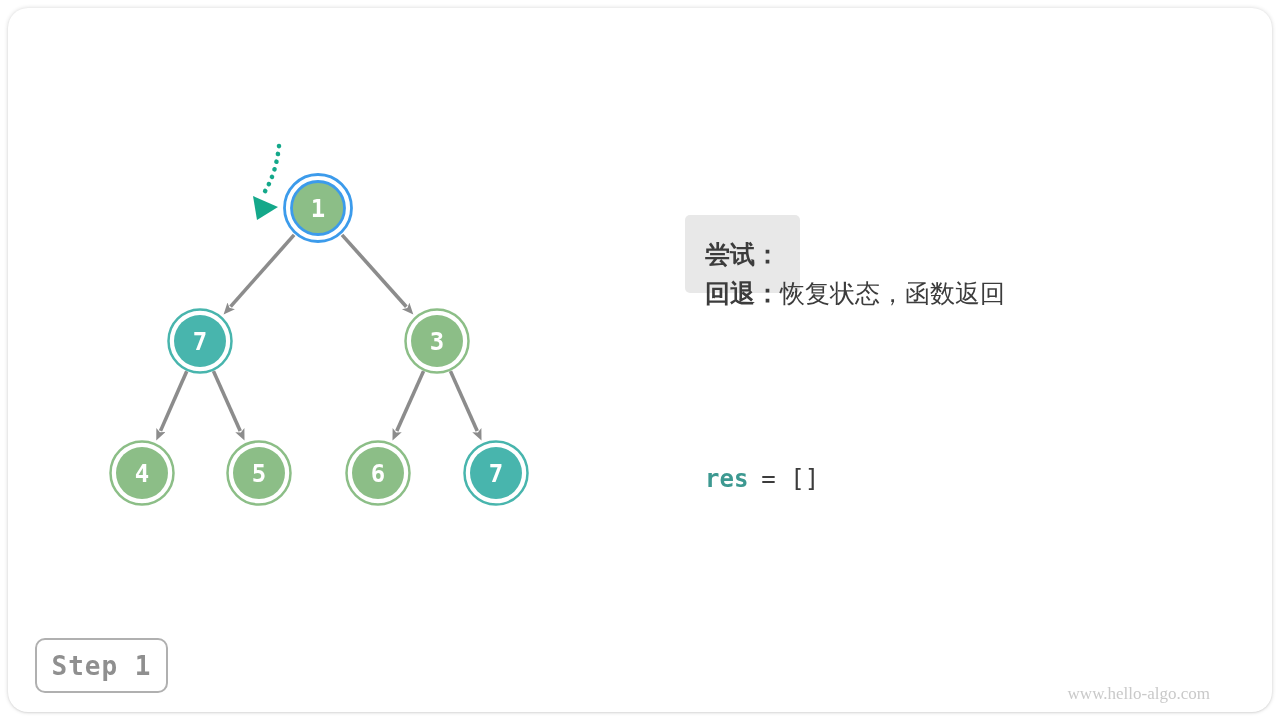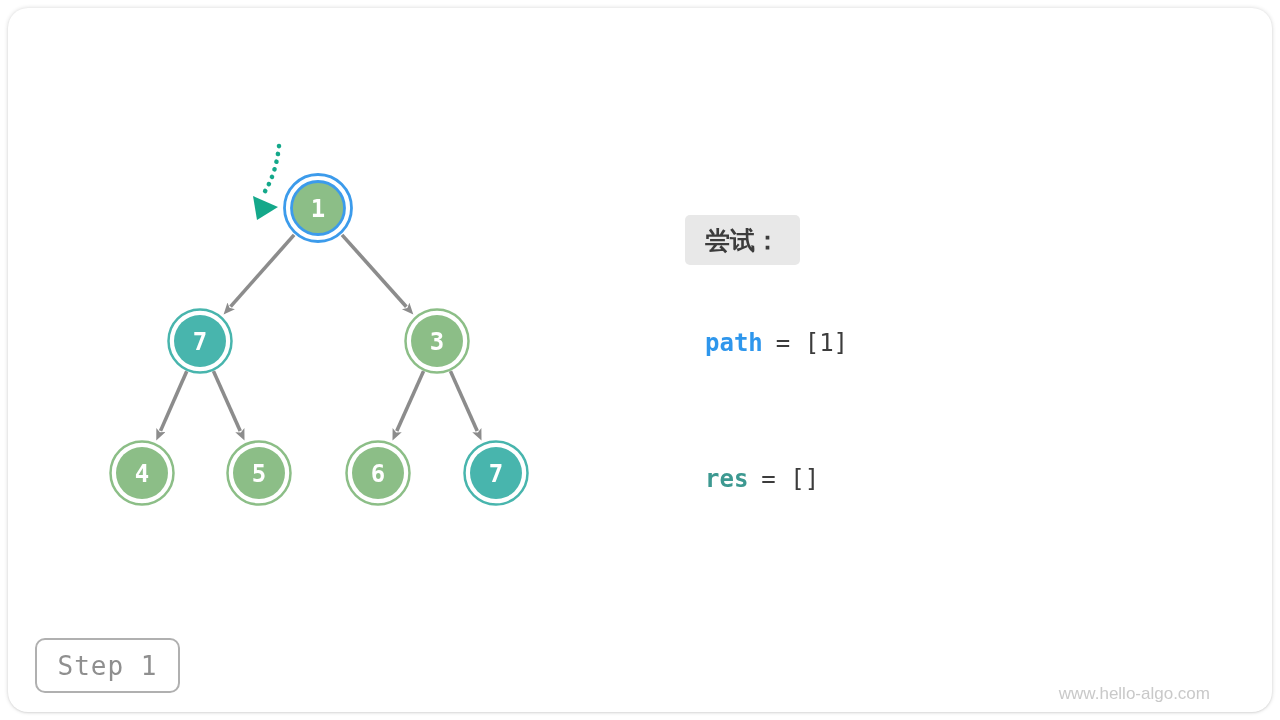--- a/index.html
+++ b/index.html
@@ -9,49 +9,49 @@
   }
   .card{
     position:absolute;left:8px;top:8px;width:1264px;height:704px;
     background:#ffffff;border-radius:20px;
     box-shadow:0 0 4px rgba(0,0,0,0.16), 0 1px 2px rgba(0,0,0,0.08);
   }
   .tree-svg{position:absolute;left:0;top:0;}
   .panel-line{color:var(--text-dark);}
   .try-line{
     position:absolute;left:685px;top:215px;height:50px;
-    display:flex;align-items:center;padding:0 20px;
+    display:flex;align-items:center;padding:14px 20px;
     background:var(--highlight-bg);border-radius:5px;
     font-size:25px;white-space:nowrap;
   }
   .back-line{
     position:absolute;left:705px;top:277px;font-size:25px;white-space:nowrap;
   }
   .bold-label{font-weight:bold;}
   .code-line{
     position:absolute;left:705px;
     font-family:"DejaVu Sans Mono","Liberation Mono",monospace;
     font-size:24px;font-weight:bold;white-space:nowrap;
   }
   .code-line .val{color:var(--text-dark);font-weight:normal;margin-left:13px;}
   #path-line{top:329px;}
   #path-line .var{color:var(--path-blue);}
   #res-line{top:465px;}
   #res-line .var{color:var(--res-teal);}
   .step-badge{
-    position:absolute;left:35px;top:638px;width:145px;height:55px;
+    position:absolute;left:35px;top:638px;width:133px;height:55px;
     box-sizing:border-box;border:2px solid #b0b0b0;border-radius:10px;
     display:flex;align-items:center;justify-content:center;
     font-family:"DejaVu Sans Mono","Liberation Mono",monospace;
-    font-size:26px;font-weight:normal;color:#8f8f8f;background:#fff;
+    font-size:26px;font-weight:bold;color:#8f8f8f;background:#fff;
     letter-spacing:1px;
   }
   .watermark{
     position:absolute;right:70px;top:684px;
-    font-family:Liberation Sans, sans-serif;
+    font-family:Liberation Serif, serif;
     font-size:17px;color:#c9c9c9;
   }
 </style>
 </head>
 <body>
 
 <div class="stage">
   <div class="card"></div>
 
   <svg id="tree-svg" class="tree-svg" width="1280" height="720" viewBox="0 0 1280 720">
@@ -104,24 +104,24 @@
         <circle cx="496" cy="473" r="31.5" fill="#ffffff" stroke="#48B5AD" stroke-width="2.5"></circle>
         <circle cx="496" cy="473" r="26" fill="#48B5AD"></circle>
         <text x="496" y="473" dy="8.5" text-anchor="middle" fill="#ffffff" font-size="24" font-weight="bold" font-family="&quot;DejaVu Sans Mono&quot;,&quot;Liberation Mono&quot;,monospace">7</text>
       </g>
     </svg>
 
   <div class="try-line panel-line">
     <span class="bold-label">尝试：</span>
   </div>
 
+  <div class="back-line panel-line">
+    <span class="bold-label">回退：</span><span>恢复状态，函数返回</span>
+  </div>
 
-  <div class="code-line" id="path-line">
-    <span class="var">path</span><span class="val">= [1]</span>
-  </div>
 
   <div class="code-line" id="res-line">
     <span class="var">res</span><span class="val">= []</span>
   </div>
 
   <div class="step-badge">Step 1</div>
 
   <div class="watermark">www.hello-algo.com</div>
 </div>
 

